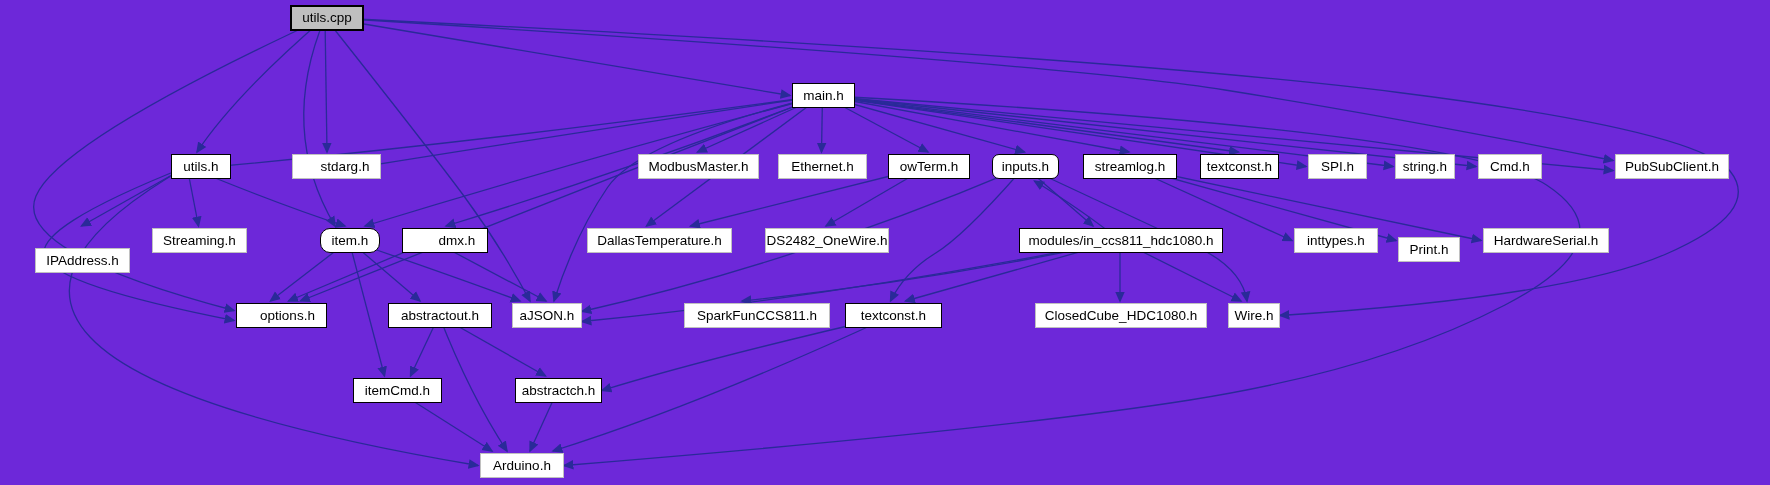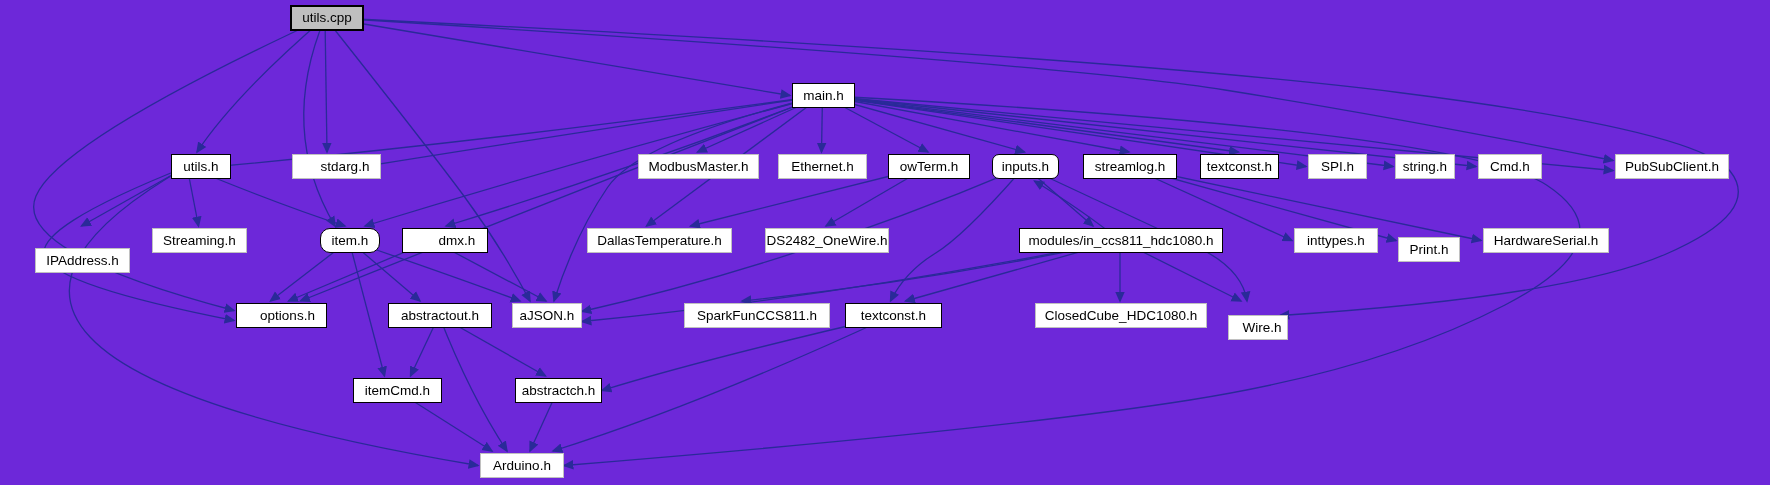--- a/index.html
+++ b/index.html
@@ -127,18 +127,18 @@
       <div class="node internal" style="left: 1019px; top: 228px; width: 202px;">modules/in_ccs811_hdc1080.h</div>
       <div class="node external" style="left: 1294px; top: 228px; width: 82px;">inttypes.h</div>
       <div class="node external" style="left: 1398px; top: 220px; width: 60px; margin-top: 17px;">Print.h</div>
       <div class="node external" style="left: 1483px; top: 228px; width: 124px;">HardwareSerial.h</div>
       <div class="node internal" style="left: 236px; top: 303px; width: 77px; padding-left: 12px;">options.h</div>
       <div class="node internal" style="left: 388px; top: 303px; width: 102px;">abstractout.h</div>
       <div class="node external" style="left: 512px; top: 303px; width: 68px;">aJSON.h</div>
       <div class="node external" style="left: 684px; top: 303px; width: 144px;">SparkFunCCS811.h</div>
       <div class="node internal" style="left: 845px; top: 303px; width: 95px;">textconst.h</div>
       <div class="node external" style="left: 1035px; top: 303px; width: 170px;">ClosedCube_HDC1080.h</div>
-      <div class="node external" style="left: 1228px; top: 315px; width: 50px; padding-left: 8px;">Wire.h</div>
+      <div class="node external" style="left: 1228px; top: 303px; width: 50px;">Wire.h</div>
       <div class="node internal" style="left: 353px; top: 378px; width: 87px;">itemCmd.h</div>
       <div class="node internal" style="left: 515px; top: 378px; width: 85px;">abstractch.h</div>
       <div class="node external" style="left: 480px; top: 453px; width: 82px;">Arduino.h</div>
     </div>
 </div>
 
 </body></html>

